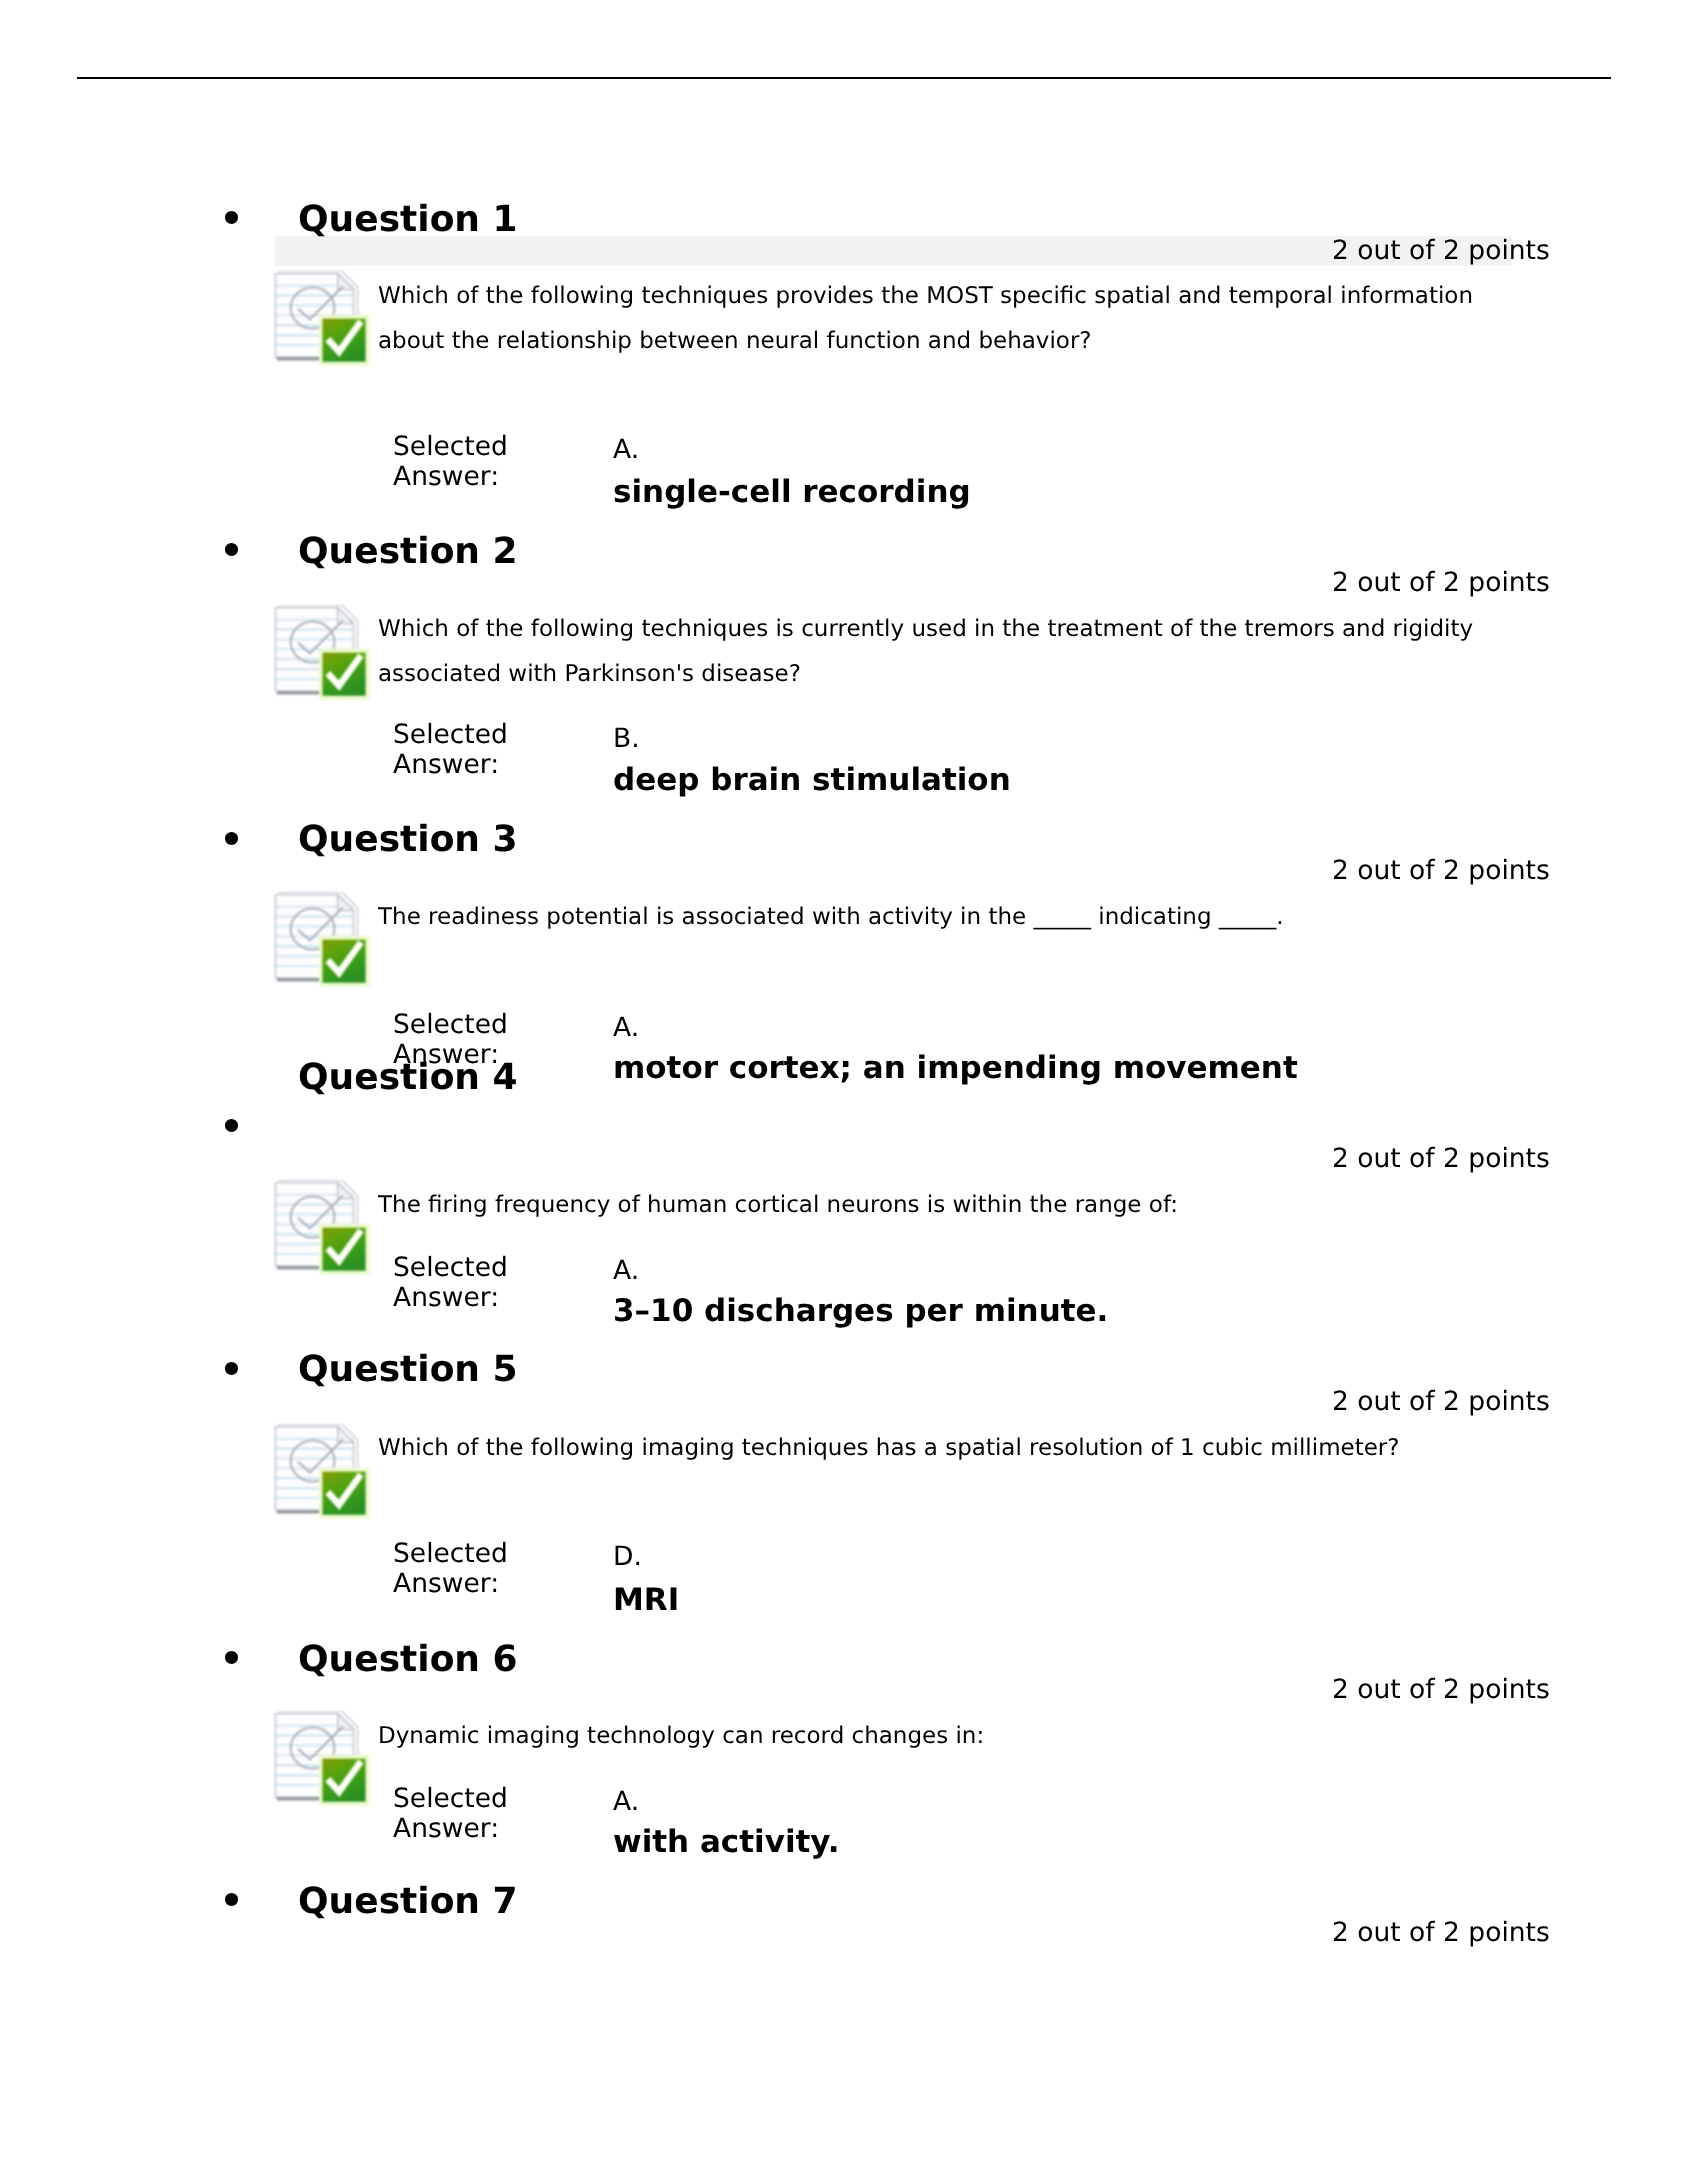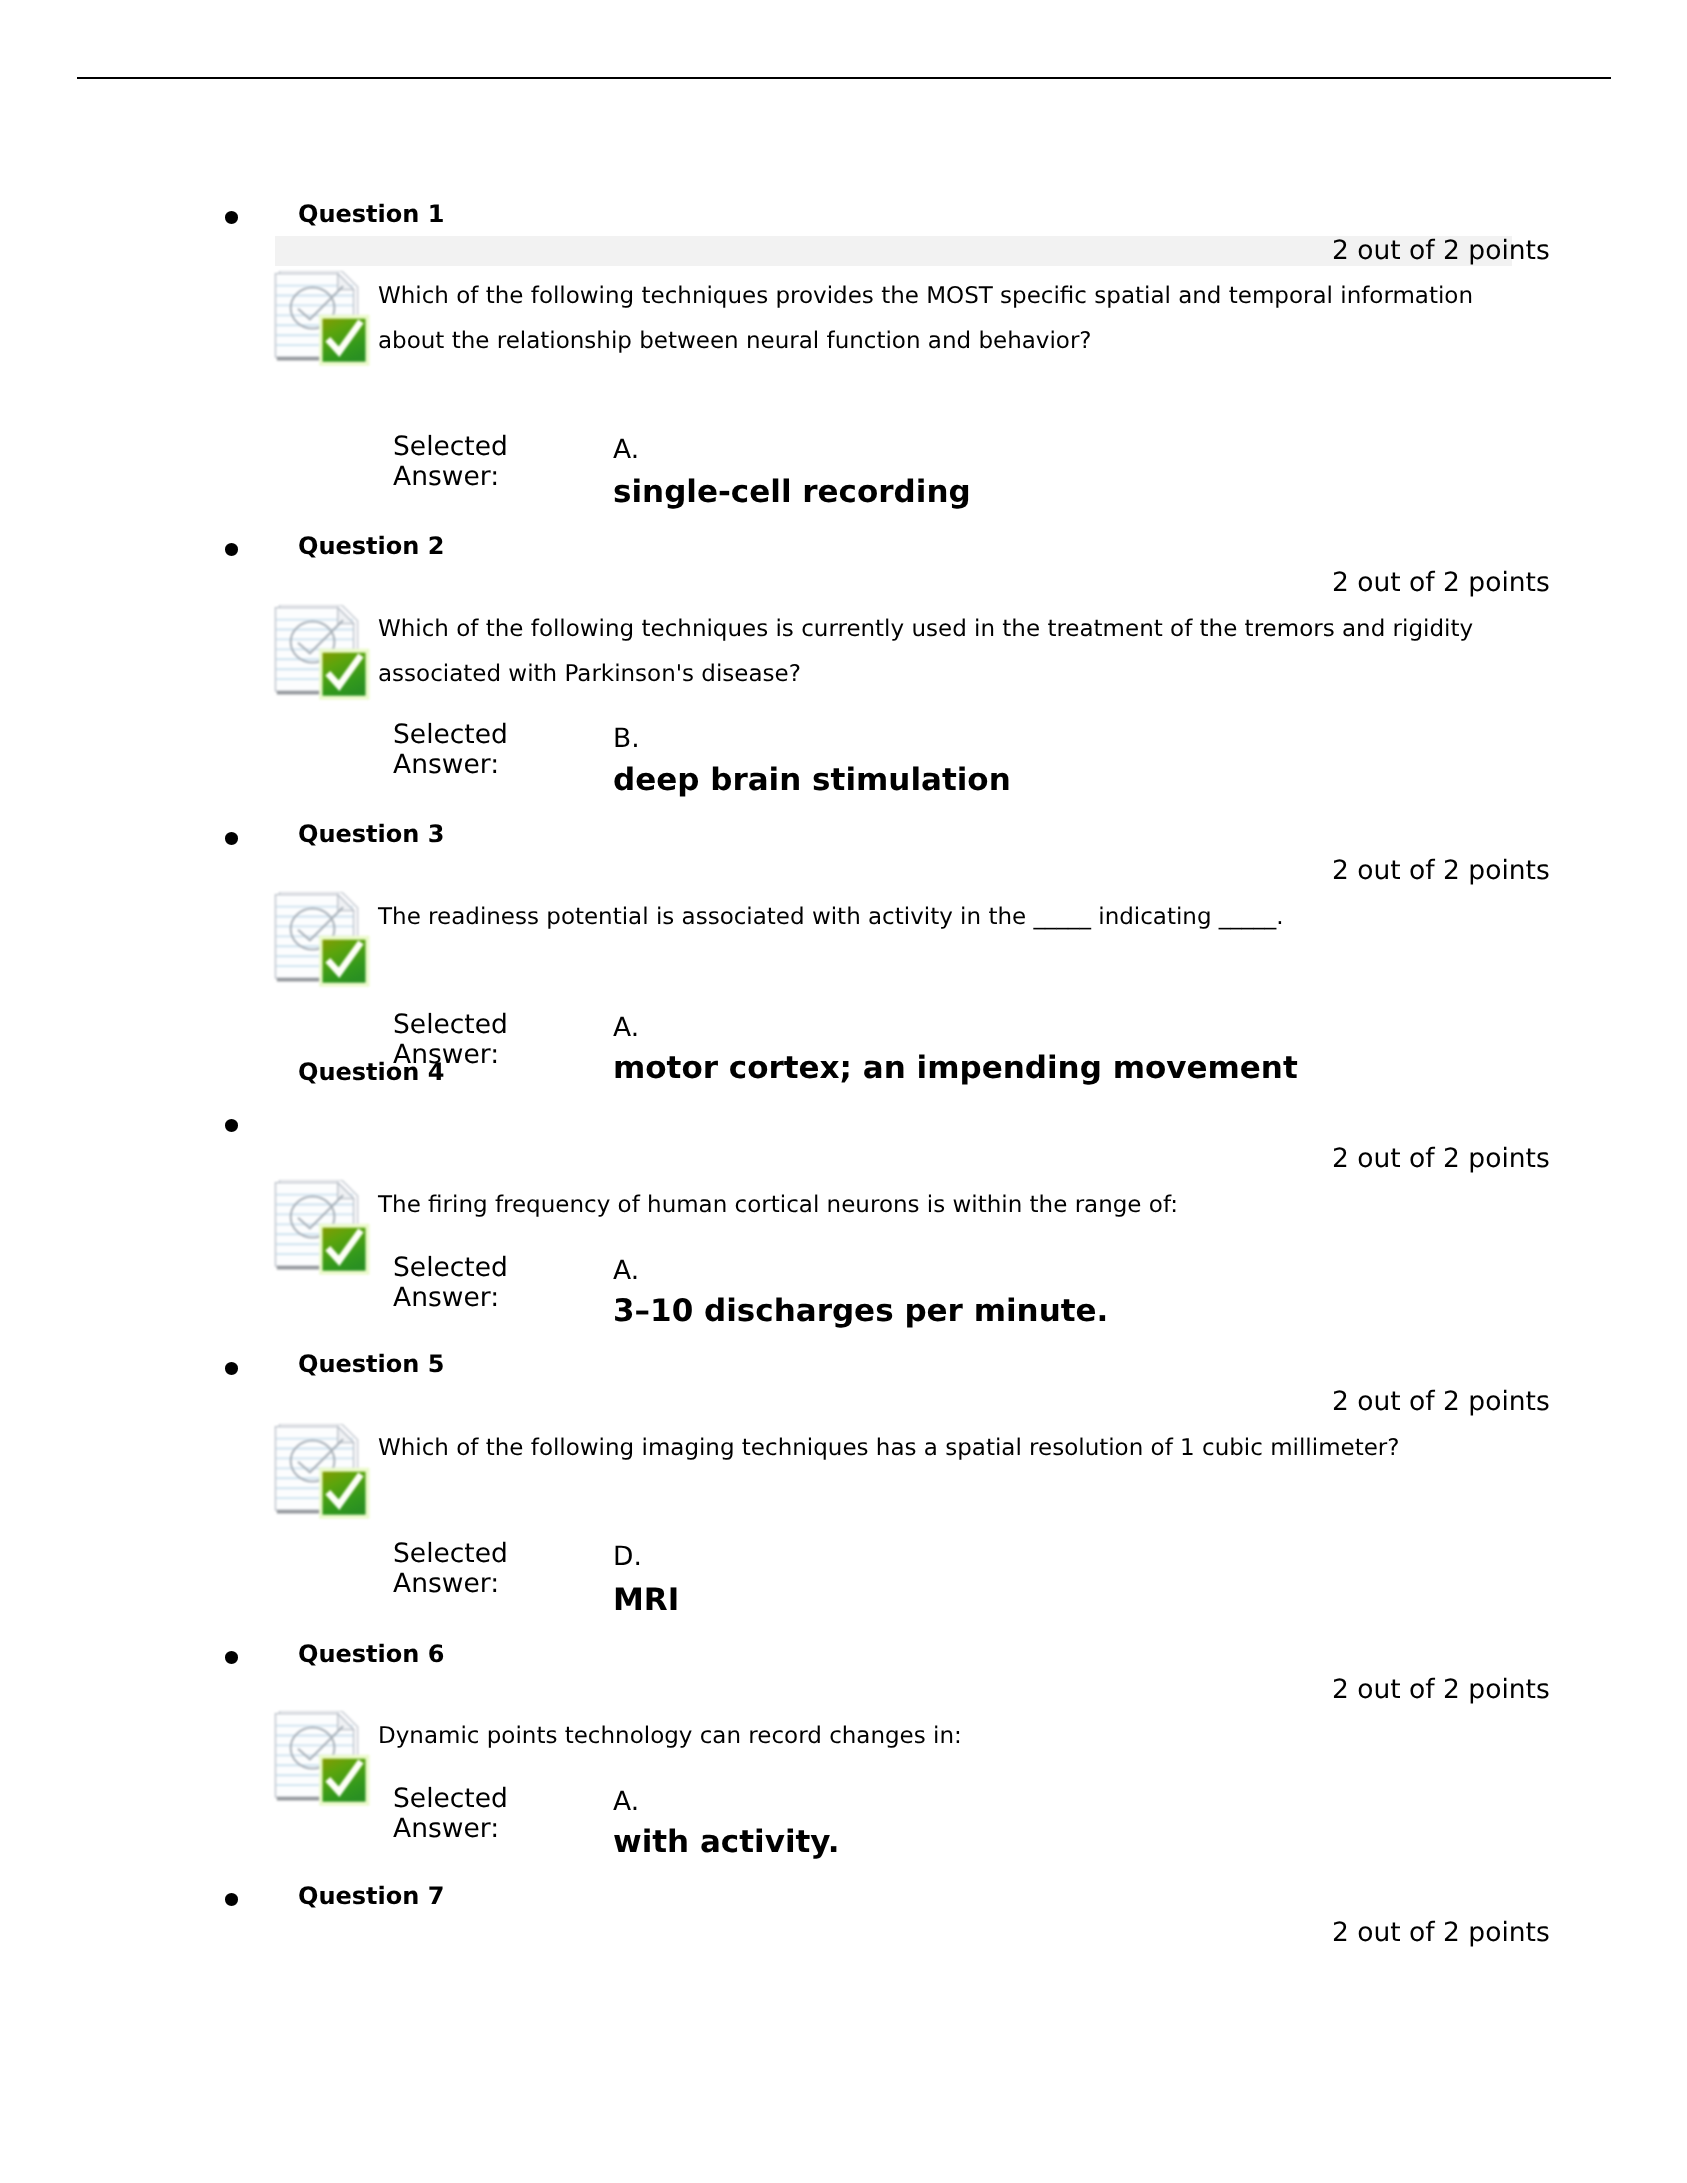--- a/index.html
+++ b/index.html
@@ -7,21 +7,21 @@
   body{width:1687px;height:2183px;background:#ffffff;
        font-family:"DejaVu Sans",sans-serif;color:#000;
        -webkit-font-smoothing:antialiased;text-rendering:geometricPrecision;}
   .page{position:relative;width:1687px;height:2183px;overflow:hidden;background:#fff;}
 
   .rule{position:absolute;left:77px;top:77px;width:1534px;height:2px;background:#000;}
 
   .qblock{position:absolute;left:0;width:1687px;}
 
   .bullet{position:absolute;left:225px;width:13.2px;height:12.6px;border-radius:50%;background:#000;}
-  .qtitle{position:absolute;left:298px;font-size:24px;font-weight:bold;line-height:1;
+  .qtitle{position:absolute;left:298px;font-size:36px;font-weight:bold;line-height:1;
           white-space:nowrap;}
 
   .band{position:absolute;left:275px;width:1237px;height:30px;background:#f2f2f2;}
 
   .points{position:absolute;left:1332px;font-size:26.5px;line-height:1;white-space:nowrap;}
 
   .qtext{position:absolute;left:378px;font-size:23px;line-height:45px;width:1137px;}
 
   .sellabel{position:absolute;left:393px;font-size:26.5px;line-height:30px;width:185px;}
   .ansletter{position:absolute;left:613px;font-size:26.5px;line-height:1;}
@@ -222,21 +222,21 @@
   </g>
   <path d="M96 4 L120 28 H96 Z" fill="#eff1f4" stroke="#bac0c8" stroke-width="2"></path>
   <ellipse cx="58" cy="56" rx="33" ry="31" fill="none" stroke="#aab2ba" stroke-width="3"></ellipse>
   <path d="M36 57 L54 73 L104 23" fill="none" stroke="#aab2ba" stroke-width="3.2"></path>
   <path d="M4 130 H121 V135 H4 Z" fill="#95999e"></path>
   <rect x="68" y="66" width="76" height="77" fill="#ecfacc"></rect>
   <rect x="73" y="72" width="65" height="65" fill="url(#badge-green)"></rect>
   <path d="M81 103 L98 122 L131 76" fill="none" stroke="#fdfff7" stroke-width="10"></path>
 </svg>
         </div>
-        <div class="qtext" style="top:1714px">Dynamic points technology can record changes in:</div>
+        <div class="qtext" style="top:1714px">Dynamic imaging technology can record changes in:</div>
         <div class="sellabel" style="top:1784px">Selected Answer:</div>
         <div class="ansletter" style="top:1789px">A.</div>
         <div class="anstext" style="top:1827px">with activity.</div>
       </div>
       <div class="qblock" style="top:0">
         <div class="bullet" style="top:1893px"></div>
         <div class="qtitle" style="top:1884px">Question 7</div>
         <div class="points" style="top:1920px">2 out of 2 points</div>
       </div>
     </div>

